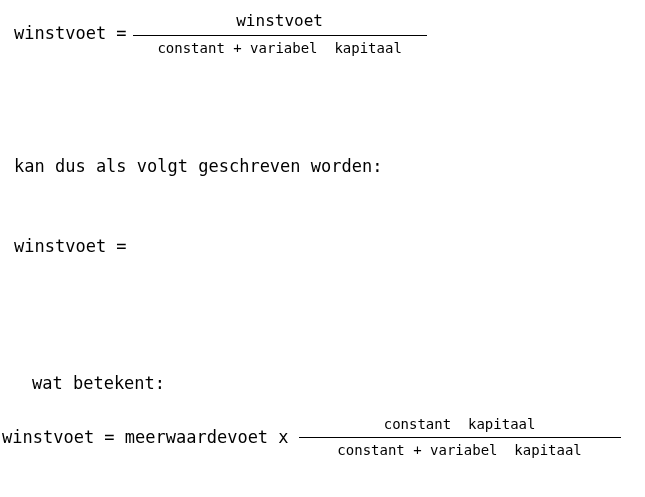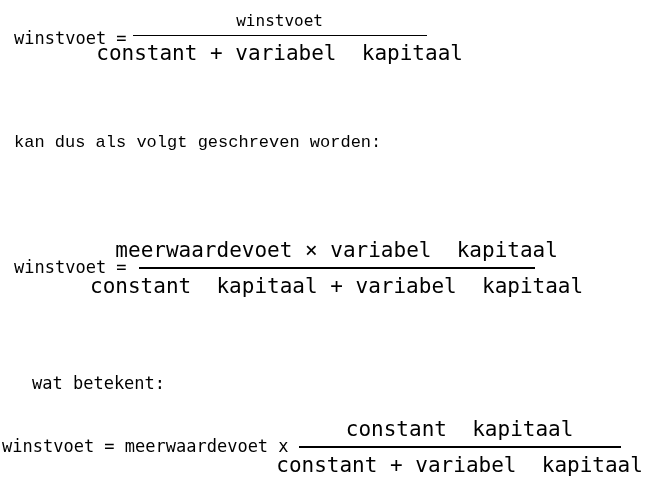--- a/index.html
+++ b/index.html
@@ -45,21 +45,21 @@
     display: inline-flex;
     flex-direction: column;
     align-items: center;
     justify-content: center;
     white-space: pre;
   }
 
   .numerator,
   .denominator {
     font-family: "DejaVu Sans Mono", "Liberation Mono", monospace;
-    font-size: 21px;
+    font-size: 14px;
     white-space: pre;
     text-align: center;
     line-height: 1.35;
     padding: 0 2px;
   }
 
   .bar {
     background: #000000;
     height: 1.5px;
     width: 100%;
@@ -73,21 +73,21 @@
     font-size: 17px;
     white-space: pre;
     line-height: 1.25;
   }
 
   
   #formula-1 { left: 14px;  top: 10px; }
   #formula-1 .fraction { width: 294px; }
   #formula-1 .numerator { font-size: 16px; }
 
-  #line-1 { left: 14px; top: 132px; font-family: Liberation Mono, monospace; }
+  #line-1 { left: 14px; top: 156px; }
 
   #formula-2 { left: 14px;  top: 236px; }
   #formula-2 .fraction { width: 396px; margin-left: 12px; }
 
   #line-2 { left: 32px; top: 373px; }
 
   #formula-3 { left: 2px;  top: 415px; }
   #formula-3 .fraction { width: 322px; margin-left: 10px; }
 
   .spacer-after-lhs { display: inline-block; width: 6px; }
@@ -104,25 +104,20 @@
       <span class="numerator">winstvoet</span>
       <span class="bar"></span>
       <span class="denominator">constant + variabel  kapitaal</span>
     </span>
   </div>
 
   <div class="prose" id="line-1">kan dus als volgt geschreven worden:</div>
 
   <div class="formula" id="formula-2">
     <span class="lhs">winstvoet =</span>
-    <span class="fraction">
-      <span class="numerator">meerwaardevoet × variabel  kapitaal</span>
-      <span class="bar"></span>
-      <span class="denominator">constant  kapitaal + variabel  kapitaal</span>
-    </span>
   </div>
 
   <div class="prose" id="line-2">wat betekent:</div>
 
   <div class="formula" id="formula-3">
     <span class="lhs">winstvoet = meerwaardevoet x</span>
     <span class="fraction">
       <span class="numerator">constant  kapitaal</span>
       <span class="bar"></span>
       <span class="denominator">constant + variabel  kapitaal</span>

